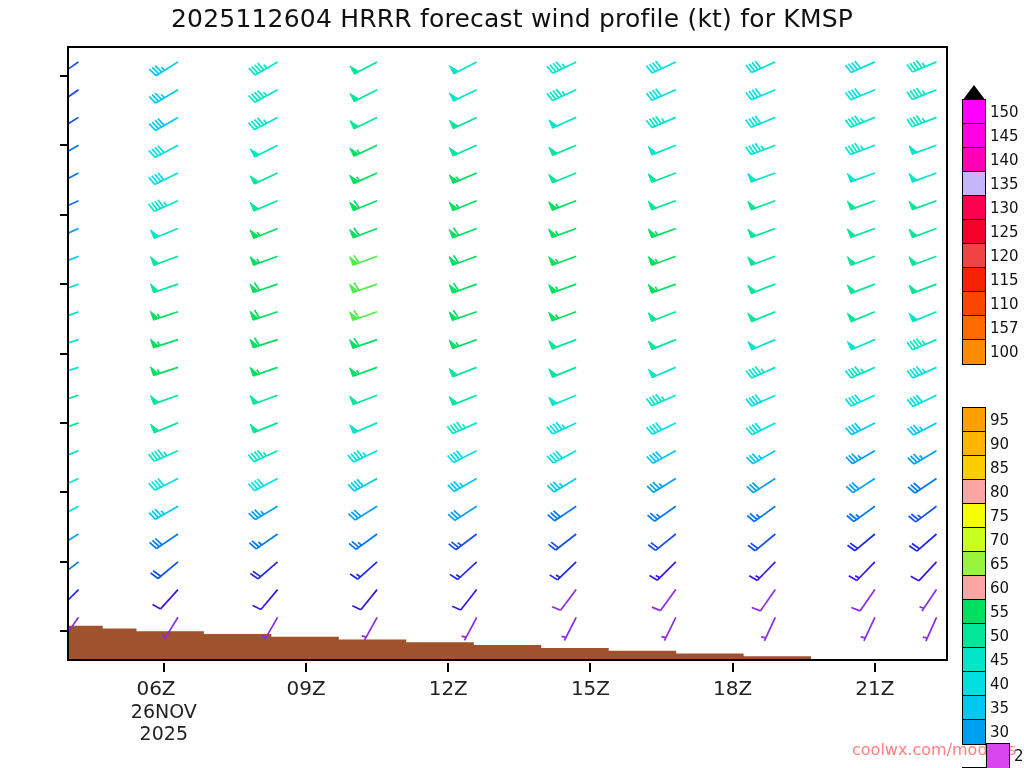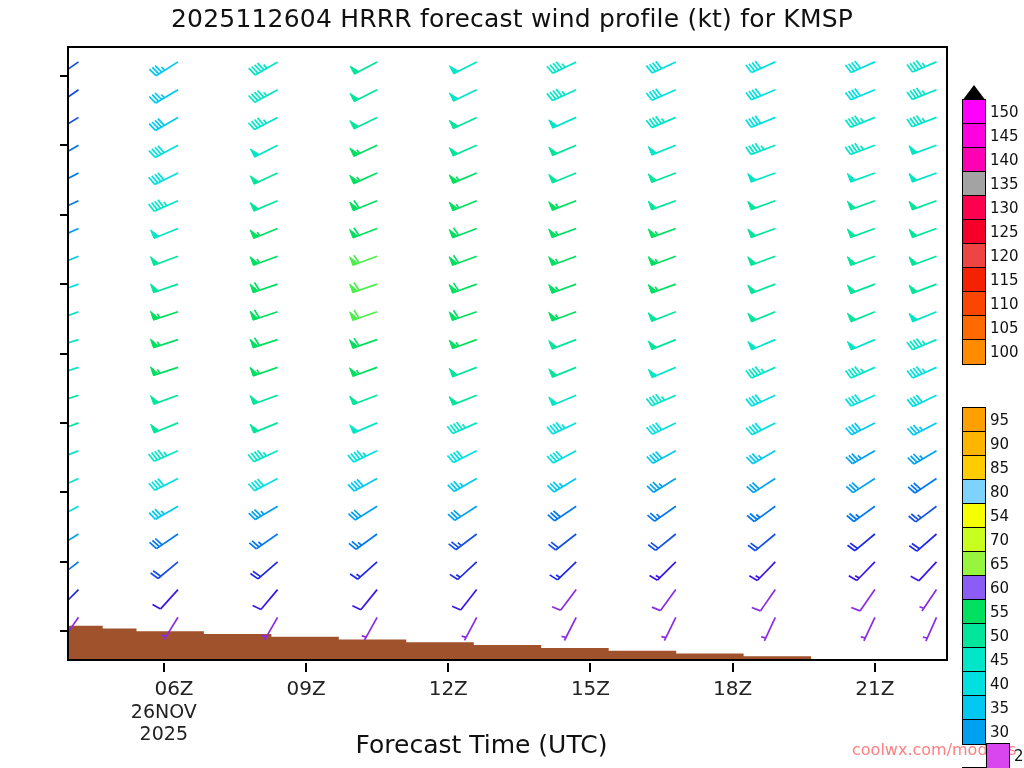--- a/index.html
+++ b/index.html
@@ -1215,96 +1215,95 @@
         <div class="ytickmark" style="top: 165.636px;"></div>
         <div class="ytickmark" style="top: 235.068px;"></div>
         <div class="ytickmark" style="top: 304.5px;"></div>
         <div class="ytickmark" style="top: 373.932px;"></div>
         <div class="ytickmark" style="top: 443.364px;"></div>
         <div class="ytickmark" style="top: 512.795px;"></div>
         <div class="ytickmark" style="top: 582.227px;"></div>
       </div>
   <div id="xtickwrap">
         <div class="xtickmark" style="left: 93.8108px;"></div>
-        <div class="xtick" style="left: 105px;">06Z</div>
+        <div class="xtick" style="left: 87px;">06Z</div>
         <div class="xsub" style="left: 94.8108px; top: 652px;">26NOV</div>
         <div class="xsub" style="left: 94.8108px; top: 674px;">2025</div>
         <div class="xtickmark" style="left: 236.027px;"></div>
         <div class="xtick" style="left: 237.027px;">09Z</div>
         <div class="xtickmark" style="left: 378.243px;"></div>
         <div class="xtick" style="left: 379.243px;">12Z</div>
         <div class="xtickmark" style="left: 520.459px;"></div>
         <div class="xtick" style="left: 521.459px;">15Z</div>
         <div class="xtickmark" style="left: 662.676px;"></div>
         <div class="xtick" style="left: 663.676px;">18Z</div>
         <div class="xtickmark" style="left: 804.892px;"></div>
         <div class="xtick" style="left: 805.892px;">21Z</div>
       </div>
 </div>
 
-<div class="xlabel" style="left: 355.5px;">Forecast Time (UTC)</div>
 <div class="wmark" style="left: 852px; color: rgb(255, 128, 128);">coolwx.com/modelts</div>
 
 <div id="cbar">
       <div class="cb-arrow-up" style="border-bottom: 16px solid rgb(0, 0, 0); position: relative;"></div>
       <div class="cb-cell" style="background: rgb(255, 0, 255);">
         <span class="cb-lab">150</span>
       </div>
       <div class="cb-cell" style="background: rgb(255, 0, 224);">
         <span class="cb-lab">145</span>
       </div>
       <div class="cb-cell" style="background: rgb(255, 0, 180);">
         <span class="cb-lab">140</span>
       </div>
-      <div class="cb-cell" style="background: #a3a3a3;">
+      <div class="cb-cell" style="background: #c4b5fd;">
         <span class="cb-lab">135</span>
       </div>
       <div class="cb-cell" style="background: rgb(255, 0, 80);">
         <span class="cb-lab">130</span>
       </div>
       <div class="cb-cell" style="background: rgb(244, 0, 40);">
         <span class="cb-lab">125</span>
       </div>
       <div class="cb-cell" style="background: #ef4444;">
         <span class="cb-lab">120</span>
       </div>
       <div class="cb-cell" style="background: rgb(244, 34, 0);">
         <span class="cb-lab">115</span>
       </div>
       <div class="cb-cell" style="background: rgb(250, 70, 0);">
         <span class="cb-lab">110</span>
       </div>
       <div class="cb-cell" style="background: rgb(255, 106, 0);">
-        <span class="cb-lab">105</span>
+        <span class="cb-lab">157</span>
       </div>
       <div class="cb-cell" style="background: rgb(255, 140, 0);">
         <span class="cb-lab">100</span>
       </div>
       <div class="cb-cell" style="background: rgb(255, 160, 0); margin-top: 42px;">
         <span class="cb-lab">95</span>
       </div>
       <div class="cb-cell" style="background: rgb(255, 180, 0);">
         <span class="cb-lab">90</span>
       </div>
       <div class="cb-cell" style="background: rgb(255, 204, 0);">
         <span class="cb-lab">85</span>
       </div>
-      <div class="cb-cell" style="background: #7dd3fc;">
+      <div class="cb-cell" style="background: #fca5a5;">
         <span class="cb-lab">80</span>
       </div>
       <div class="cb-cell" style="background: rgb(246, 255, 0);">
-        <span class="cb-lab">54</span>
+        <span class="cb-lab">75</span>
       </div>
       <div class="cb-cell" style="background: rgb(200, 255, 30);">
         <span class="cb-lab">70</span>
       </div>
       <div class="cb-cell" style="background: rgb(150, 245, 60);">
         <span class="cb-lab">65</span>
       </div>
-      <div class="cb-cell" style="background: #8b5cf6;">
+      <div class="cb-cell" style="background: #fca5a5;">
         <span class="cb-lab">60</span>
       </div>
       <div class="cb-cell" style="background: rgb(0, 224, 96);">
         <span class="cb-lab">55</span>
       </div>
       <div class="cb-cell" style="background: rgb(0, 230, 154);">
         <span class="cb-lab">50</span>
       </div>
       <div class="cb-cell" style="background: rgb(0, 230, 200);">
         <span class="cb-lab">45</span>

